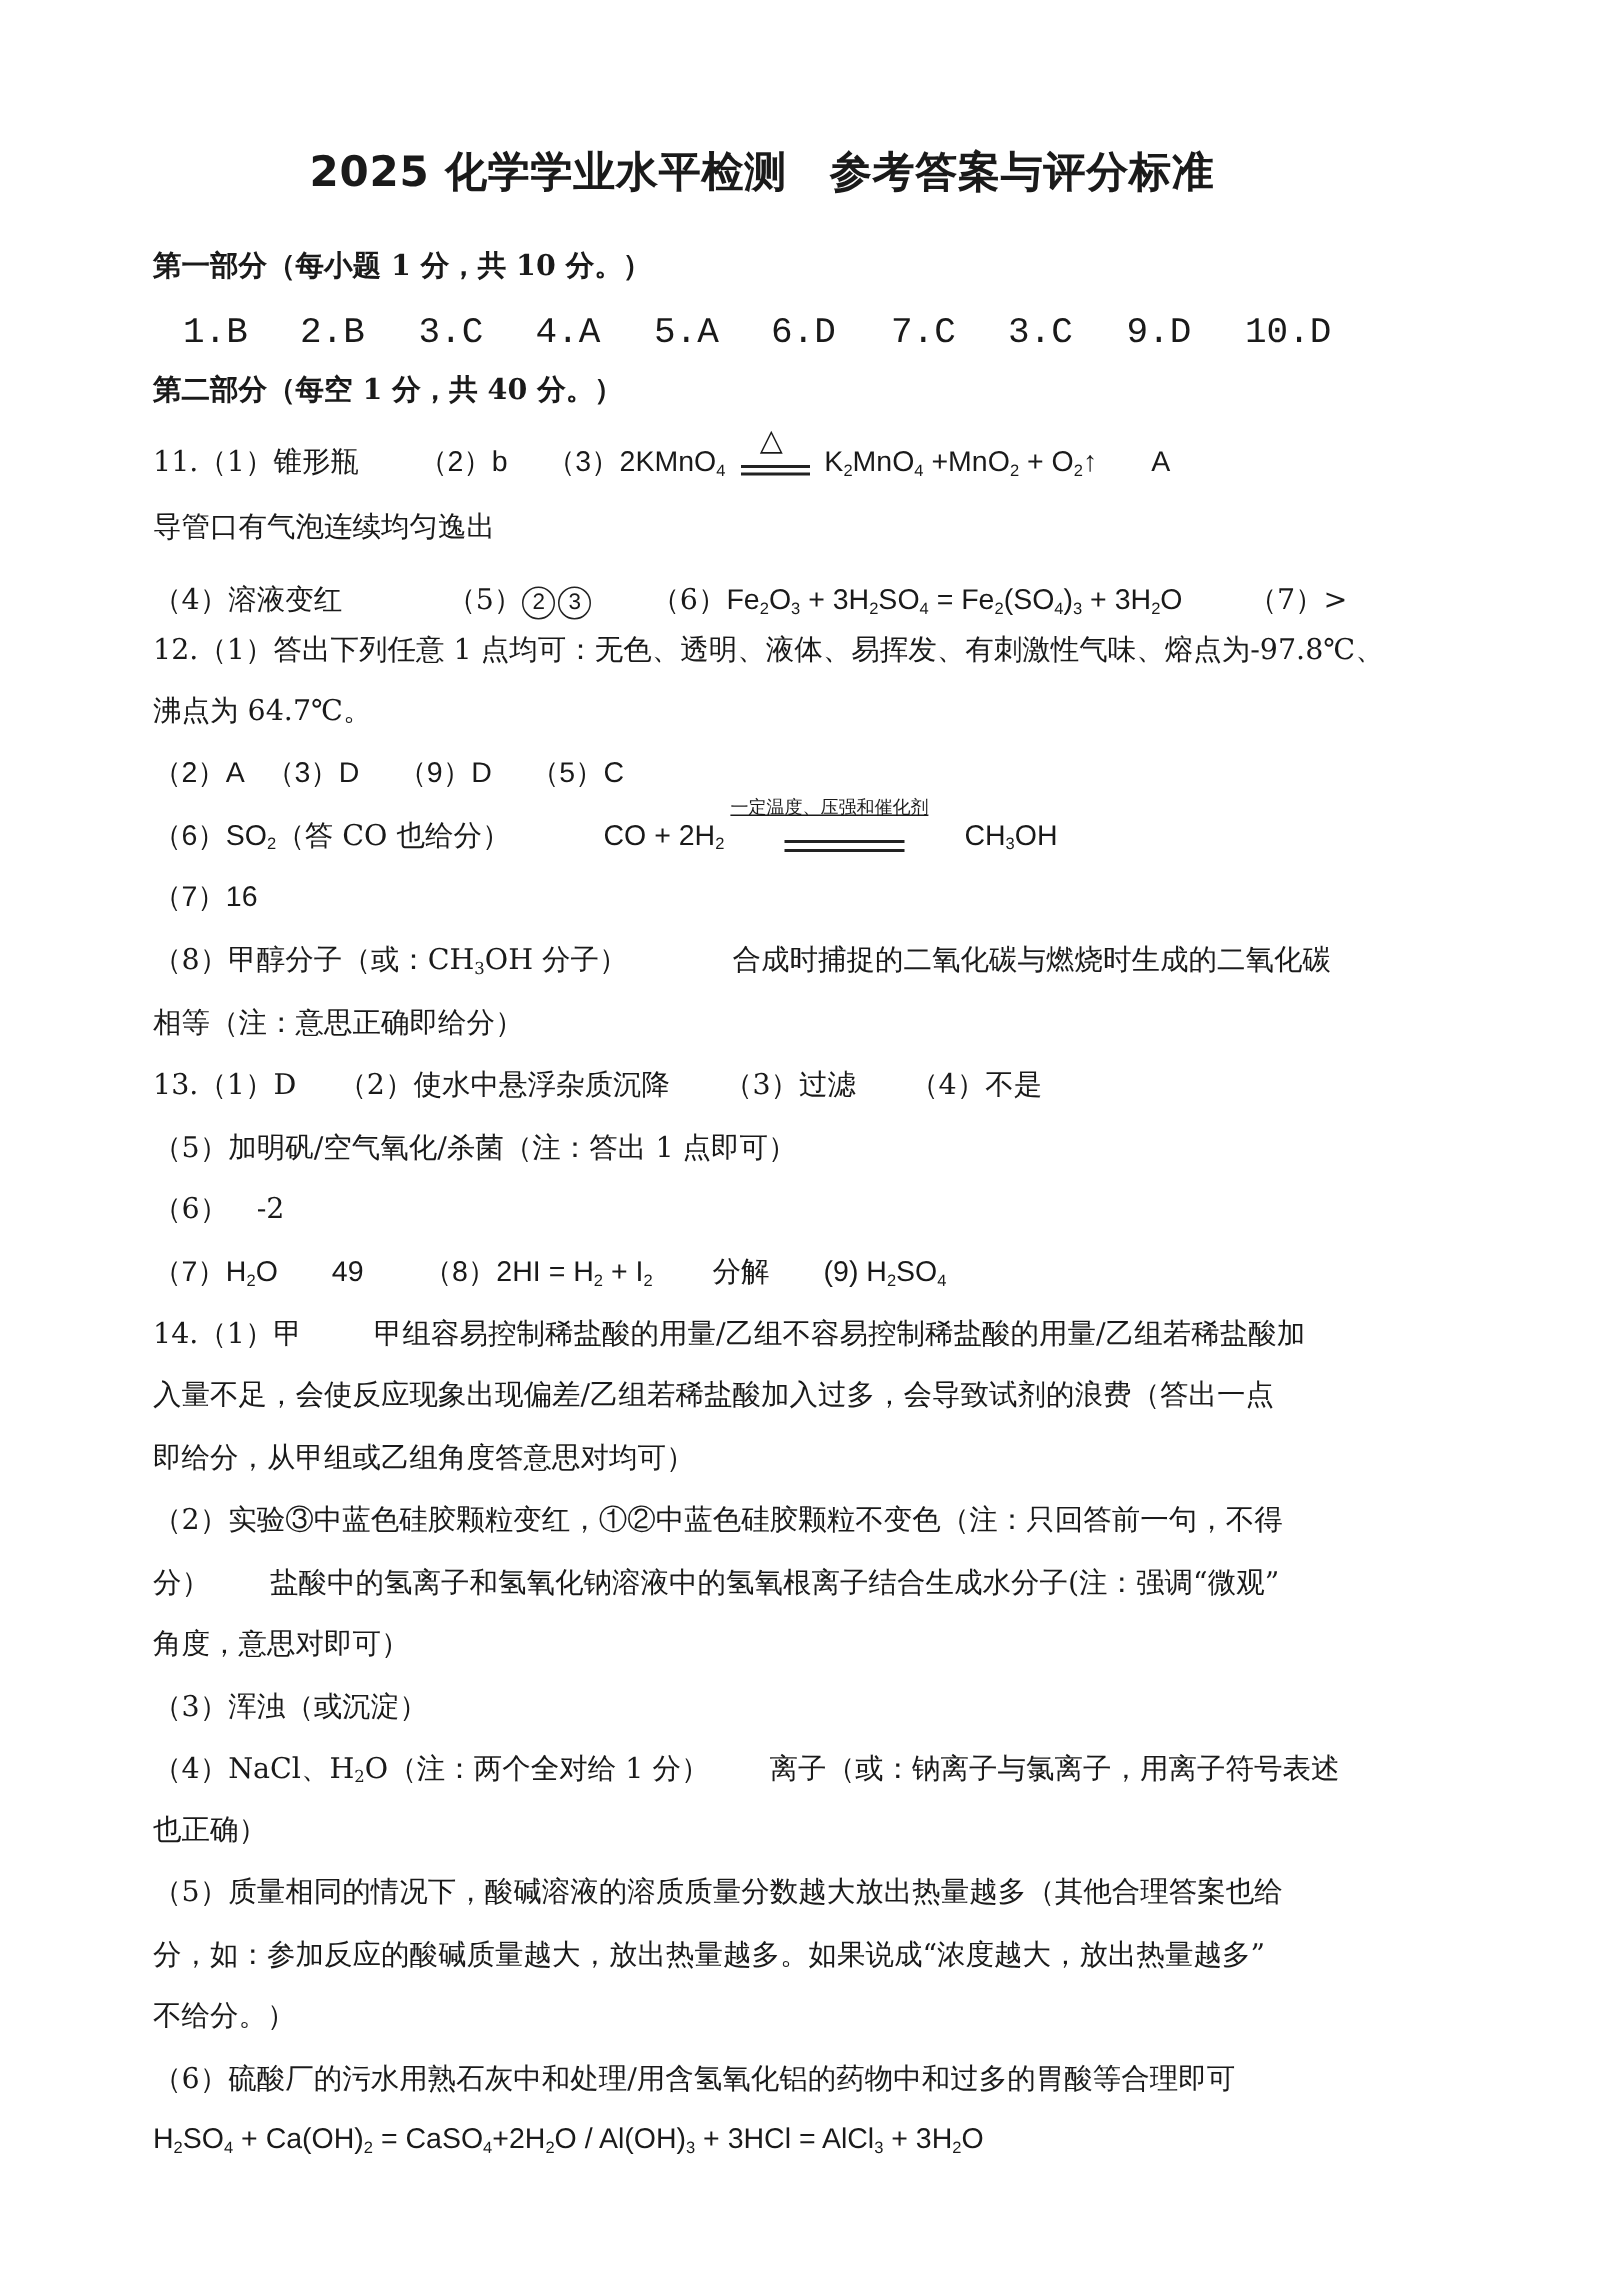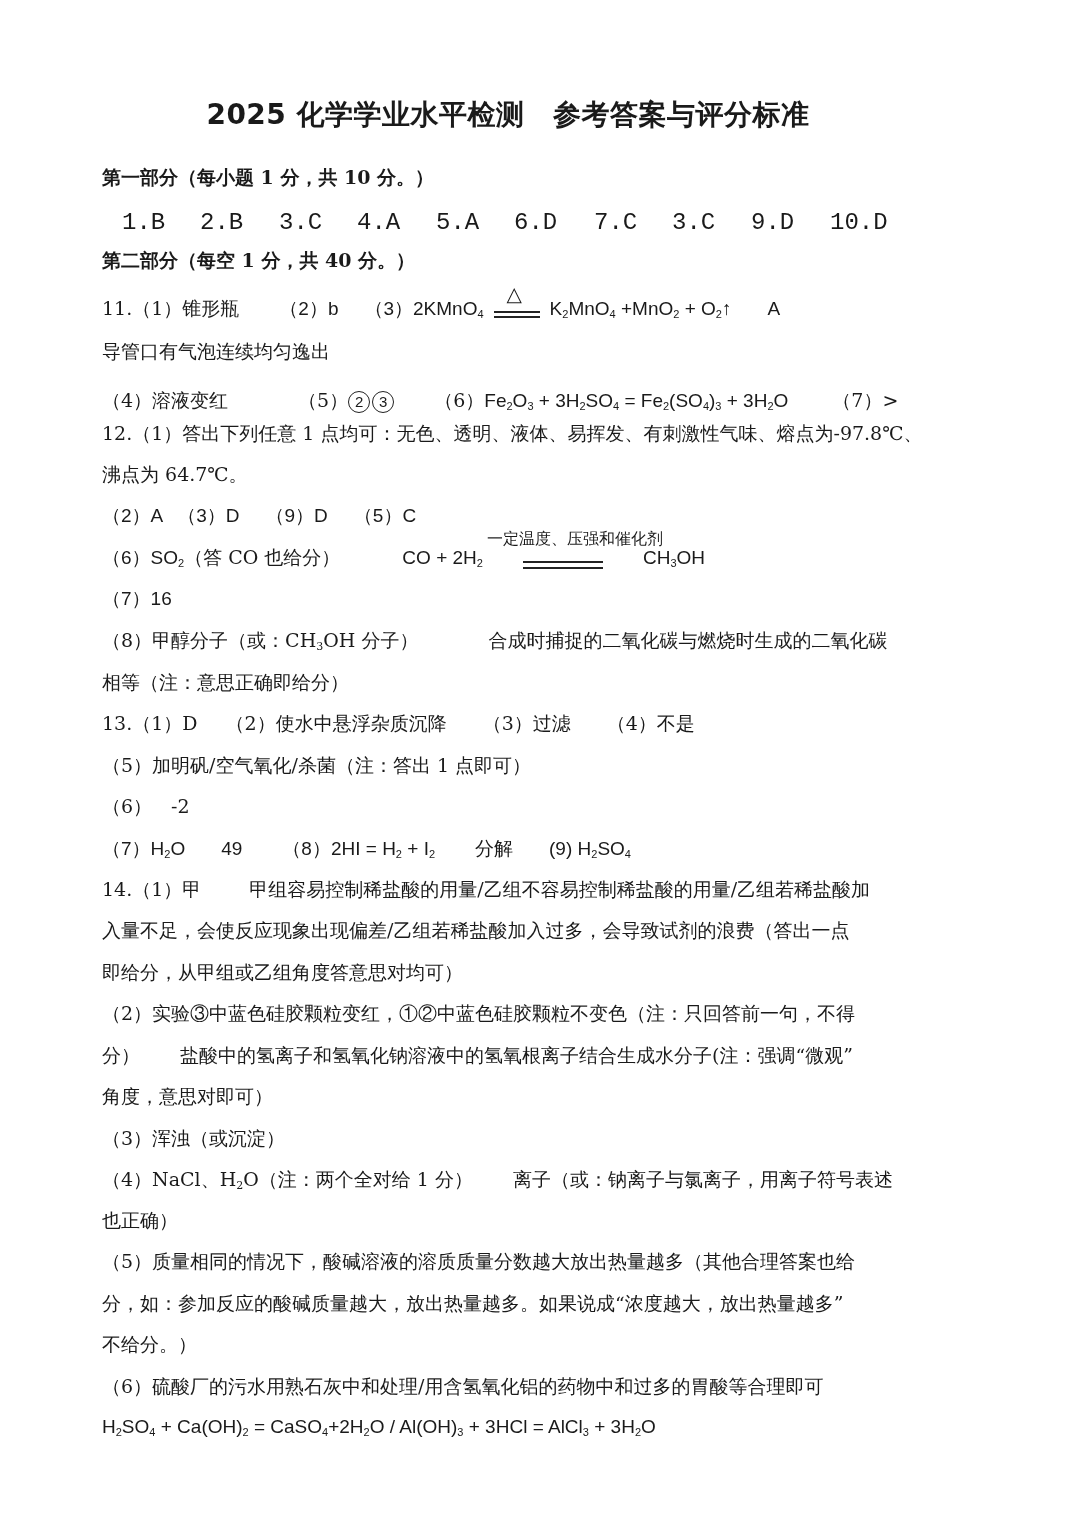--- a/index.html
+++ b/index.html
@@ -15,21 +15,21 @@
   sub { font-size: 11px; vertical-align: -3px; line-height: 0; }
   .circled { display: inline-block; width: 20px; height: 20px; border: 1.5px solid #222; border-radius: 50%;
              text-align: center; line-height: 20px; font-size: 15px; font-family: "Liberation Sans", sans-serif; margin-right: 2px; }
   .eq-arrow { display: inline-block; position: relative; width: 50px; height: 24px; vertical-align: middle; margin: 0 8px; }
   .eq-arrow .bar1, .eq-arrow .bar2 { position: absolute; left: 2px; right: 2px; height: 2px; background: #222; }
   .eq-arrow .bar1 { top: 13px; } .eq-arrow .bar2 { top: 18px; }
   .eq-arrow .delta { position: absolute; left: 15px; top: -16px; font-size: 20px; font-family: "DejaVu Sans", sans-serif; }
   .cond-arrow { display: inline-block; position: relative; width: 80px; height: 24px; vertical-align: middle; margin: 0 40px 0 40px; }
   .cond-arrow .bar1, .cond-arrow .bar2 { position: absolute; left: 0; right: 0; height: 2px; background: #222; }
   .cond-arrow .bar1 { top: 14px; } .cond-arrow .bar2 { top: 20px; }
-  .cond-arrow .cond { position: absolute; left: -36px; top: -20px; font-size: 16px; white-space: nowrap; }
+  .cond-arrow .cond { position: absolute; left: -36px; top: -20px; font-size: 12px; white-space: nowrap; text-decoration: underline; }
 </style>
 </head>
 <body>
 
 <div class="title">2025 化学学业水平检测　参考答案与评分标准</div>
 
 <div class="line bold" style="top:153px;">第一部分（每小题 1 分，共 10 分。）</div>
 <div>
   <span class="mc" style="left:122px;">1.B</span>
   <span class="mc" style="left:200px;">2.B</span>

